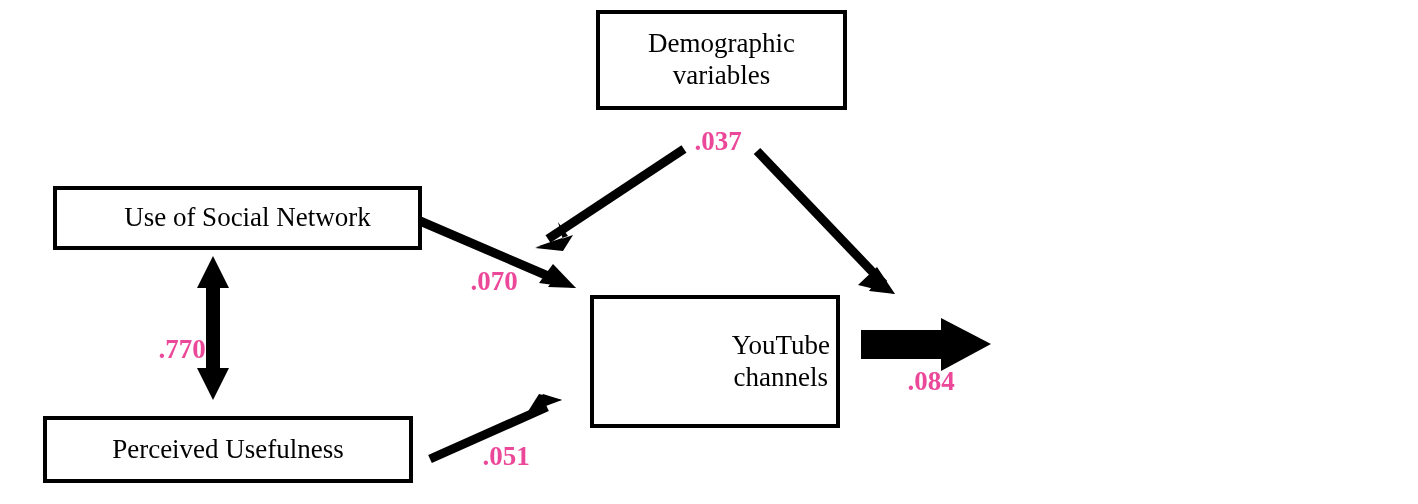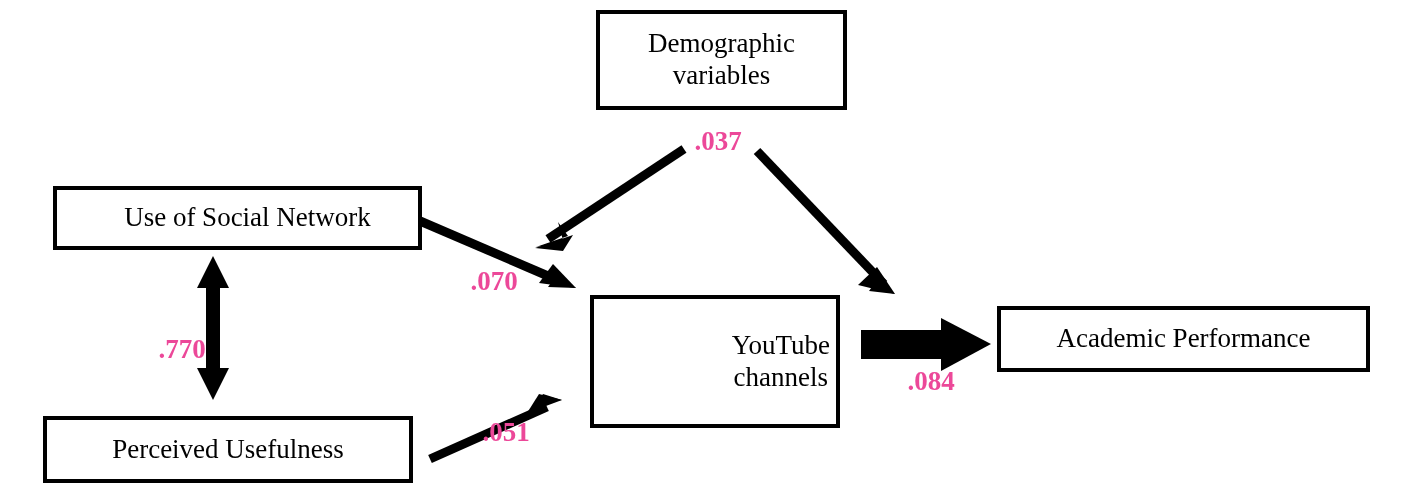--- a/index.html
+++ b/index.html
@@ -108,31 +108,28 @@
 
   <div class="node-box" style="left:53px; top:186px; width:369px; height:64px;padding-left:20px;">
     <span class="node-label">Use of Social Network</span>
   </div>
 
   <div class="node-box" style="left:590px; top:295px; width:250px; height:133px;justify-content:flex-end;">
     <span class="node-label">YouTube
 channels</span>
   </div>
 
-  <div class="node-box" style="left:997px; top:306px; width:373px; height:66px;">
-    <span class="node-label">Academic Performance</span>
-  </div>
 
   <div class="node-box" style="left:43px; top:416px; width:370px; height:67px;">
     <span class="node-label">Perceived Usefulness</span>
   </div>
 
   <div class="coef-label" style="left:718px; top:141px;">.037</div>
 
   <div class="coef-label" style="left:470px; top:281px;margin-left:24px;">.070</div>
 
-  <div class="coef-label" style="left:506px; top:432px;font-family:Liberation Serif, serif;">.051</div>
+  <div class="coef-label" style="left:506px; top:456px;font-family:Liberation Serif, serif;">.051</div>
 
   <div class="coef-label" style="left:931px; top:381px;">.084</div>
 
   <div class="coef-label" style="left:170px; top:349px;margin-left:12px;">.770</div>
 
 </div>
 
 </body></html>

